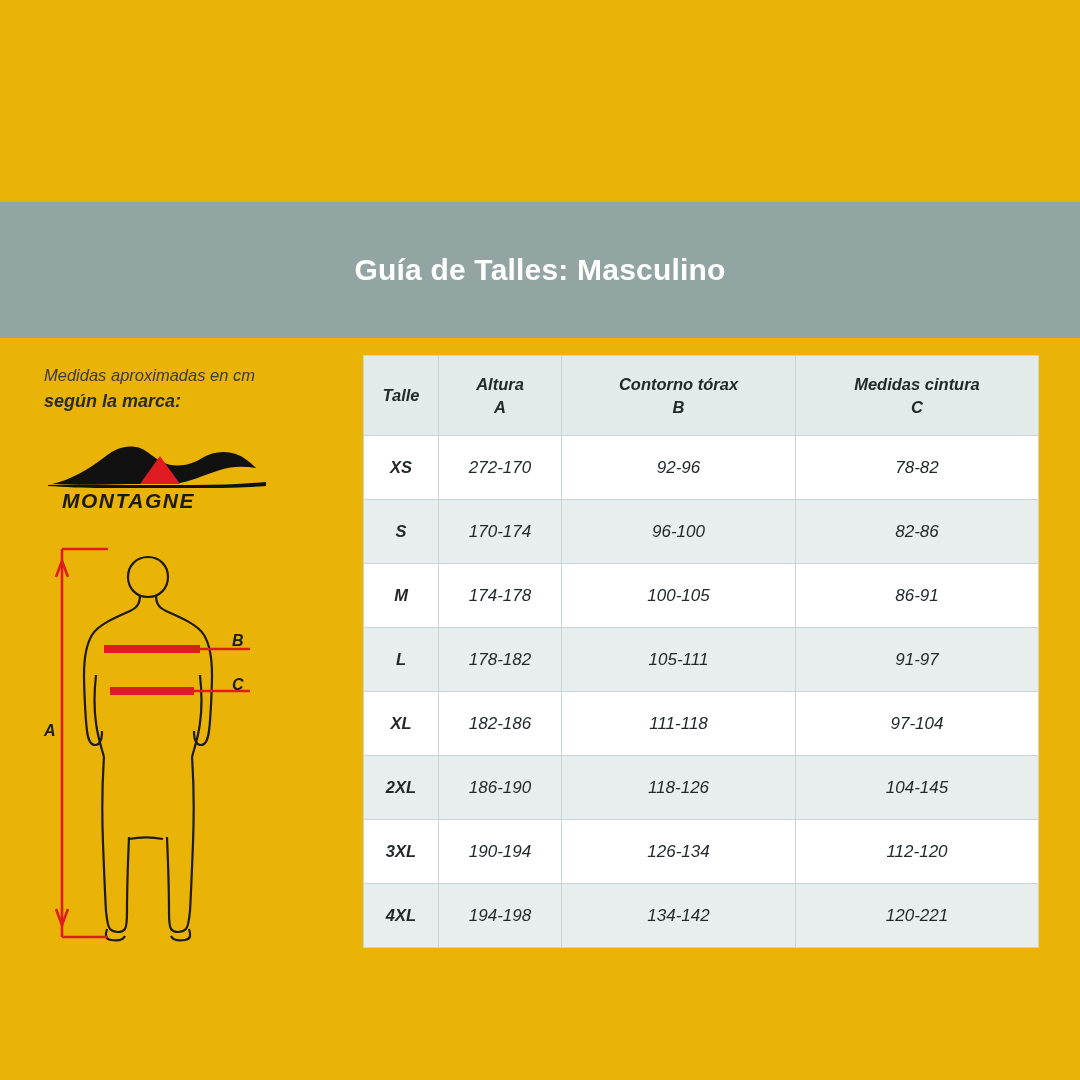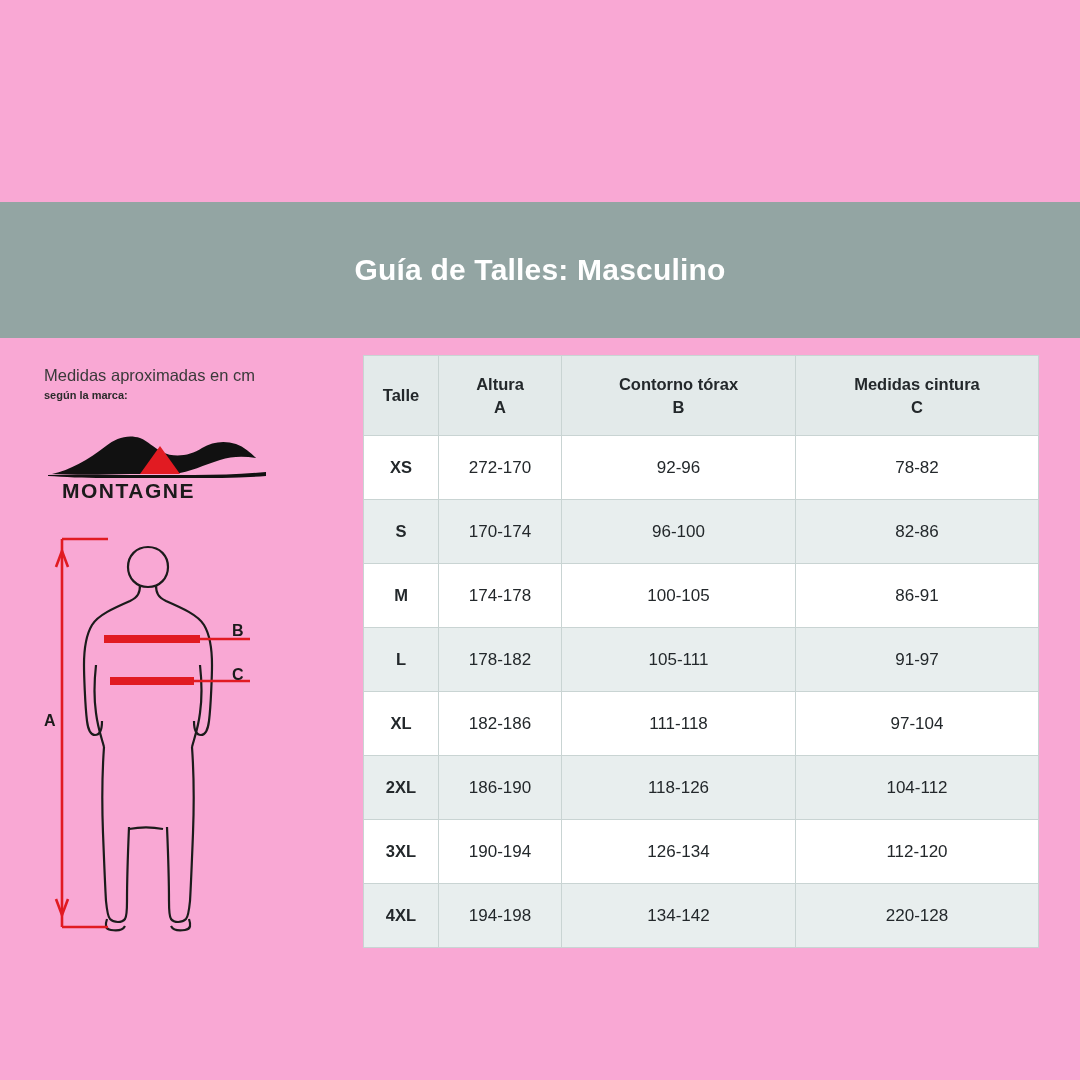--- a/index.html
+++ b/index.html
@@ -7,21 +7,21 @@
     width: 1080px;
     height: 1080px;
     background: #ffffff;
     font-family: "Liberation Sans", sans-serif;
     color: #2b2b2b;
   }
   .page {
     position: relative;
     width: 1080px;
     height: 1080px;
-    background: #f9a8d4;
+    background: #eab308;
     overflow: hidden;
   }
 
   
   .banner {
     position: absolute;
     left: 0;
     top: 202px;
     width: 1080px;
     height: 136px;
@@ -36,28 +36,29 @@
     font-weight: bold;
     letter-spacing: 0.2px;
   }
 
   
   .left-col {
     position: absolute;
     left: 44px;
     top: 364px;
     width: 290px;
+    font-style: italic;
   }
   .note-line-1 {
     font-size: 16.5px;
     color: #3a3a3a;
     line-height: 1.45;
   }
   .note-line-2 {
-    font-size: 11px;
+    font-size: 18px;
     color: #2b2b2b;
     font-weight: bold;
     line-height: 1.45;
   }
 
   .logo-wrap {
     position: relative;
     margin-top: 22px;
     width: 230px;
     height: 85px;
@@ -89,20 +90,21 @@
   .lbl-a { left: 0px; top: 185px; }
   .lbl-b { left: 188px; top: 95px; }
   .lbl-c { left: 188px; top: 139px; }
 
   
   .table-wrap {
     position: absolute;
     left: 363px;
     top: 355px;
     width: 675px;
+    font-style: italic;
   }
   table {
     border-collapse: collapse;
     width: 675px;
     table-layout: fixed;
   }
   col.c-talle { width: 75px; }
   col.c-alt   { width: 123px; }
   col.c-tor   { width: 234px; }
   col.c-cin   { width: 243px; }
@@ -261,31 +263,31 @@
         <tr class="odd">
           <td class="talle">XL</td>
           <td>182-186</td>
           <td>111-118</td>
           <td>97-104</td>
         </tr>
         <tr class="even">
           <td class="talle">2XL</td>
           <td>186-190</td>
           <td>118-126</td>
-          <td>104-112</td>
+          <td>104-145</td>
         </tr>
         <tr class="odd">
           <td class="talle">3XL</td>
           <td>190-194</td>
           <td>126-134</td>
           <td>112-120</td>
         </tr>
         <tr class="even">
           <td class="talle">4XL</td>
           <td>194-198</td>
           <td>134-142</td>
-          <td>220-128</td>
+          <td>120-221</td>
         </tr>
       </tbody>
     </table>
   </div>
 
 </div>
 
 </body></html>

